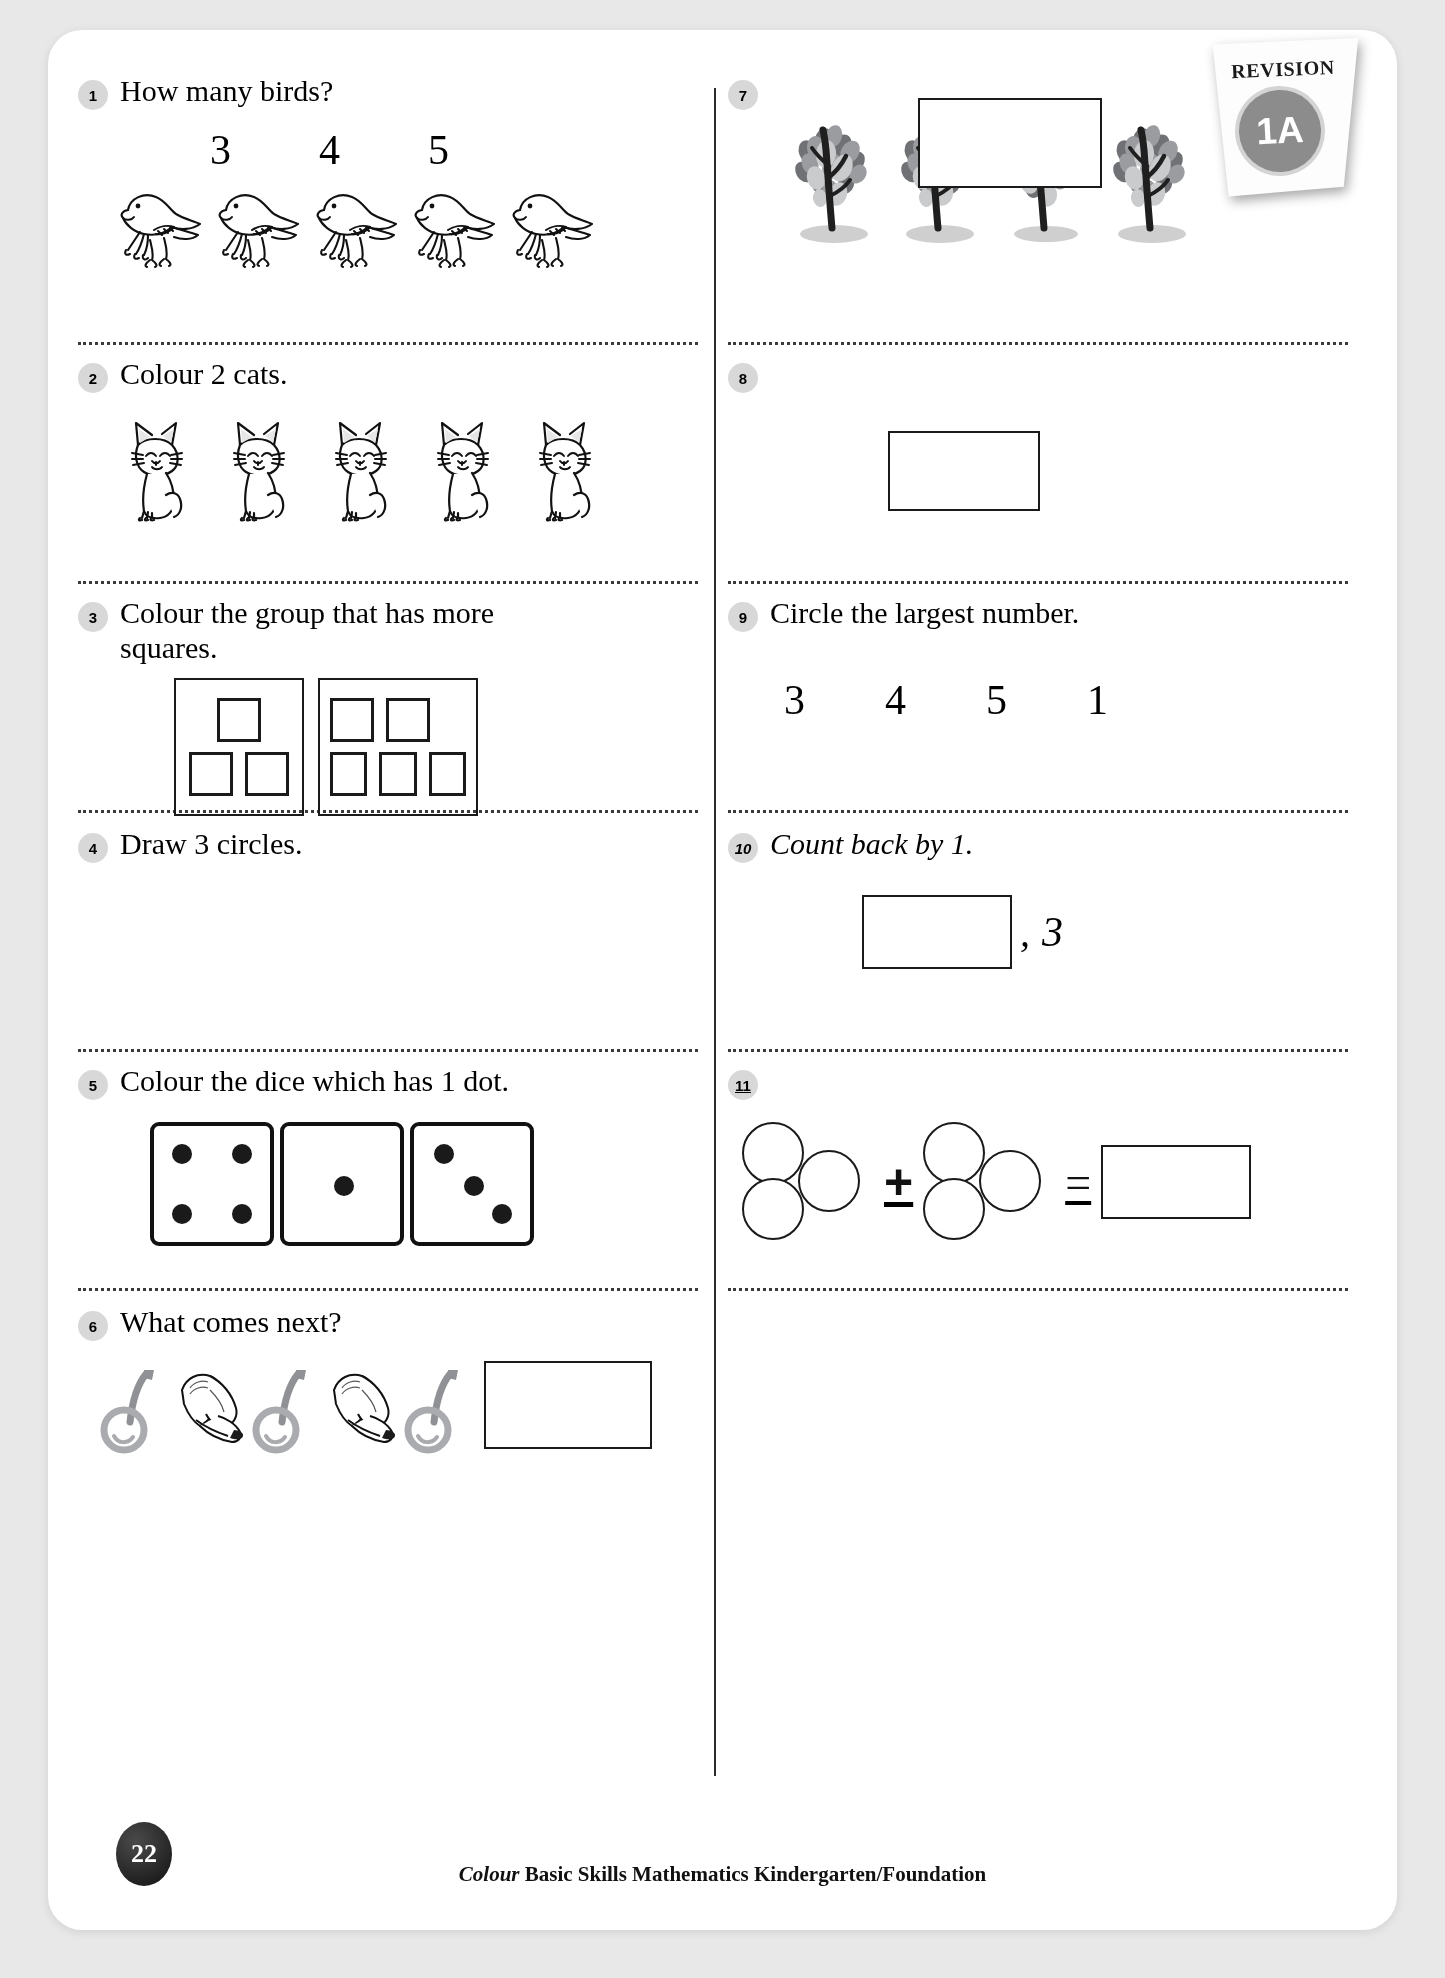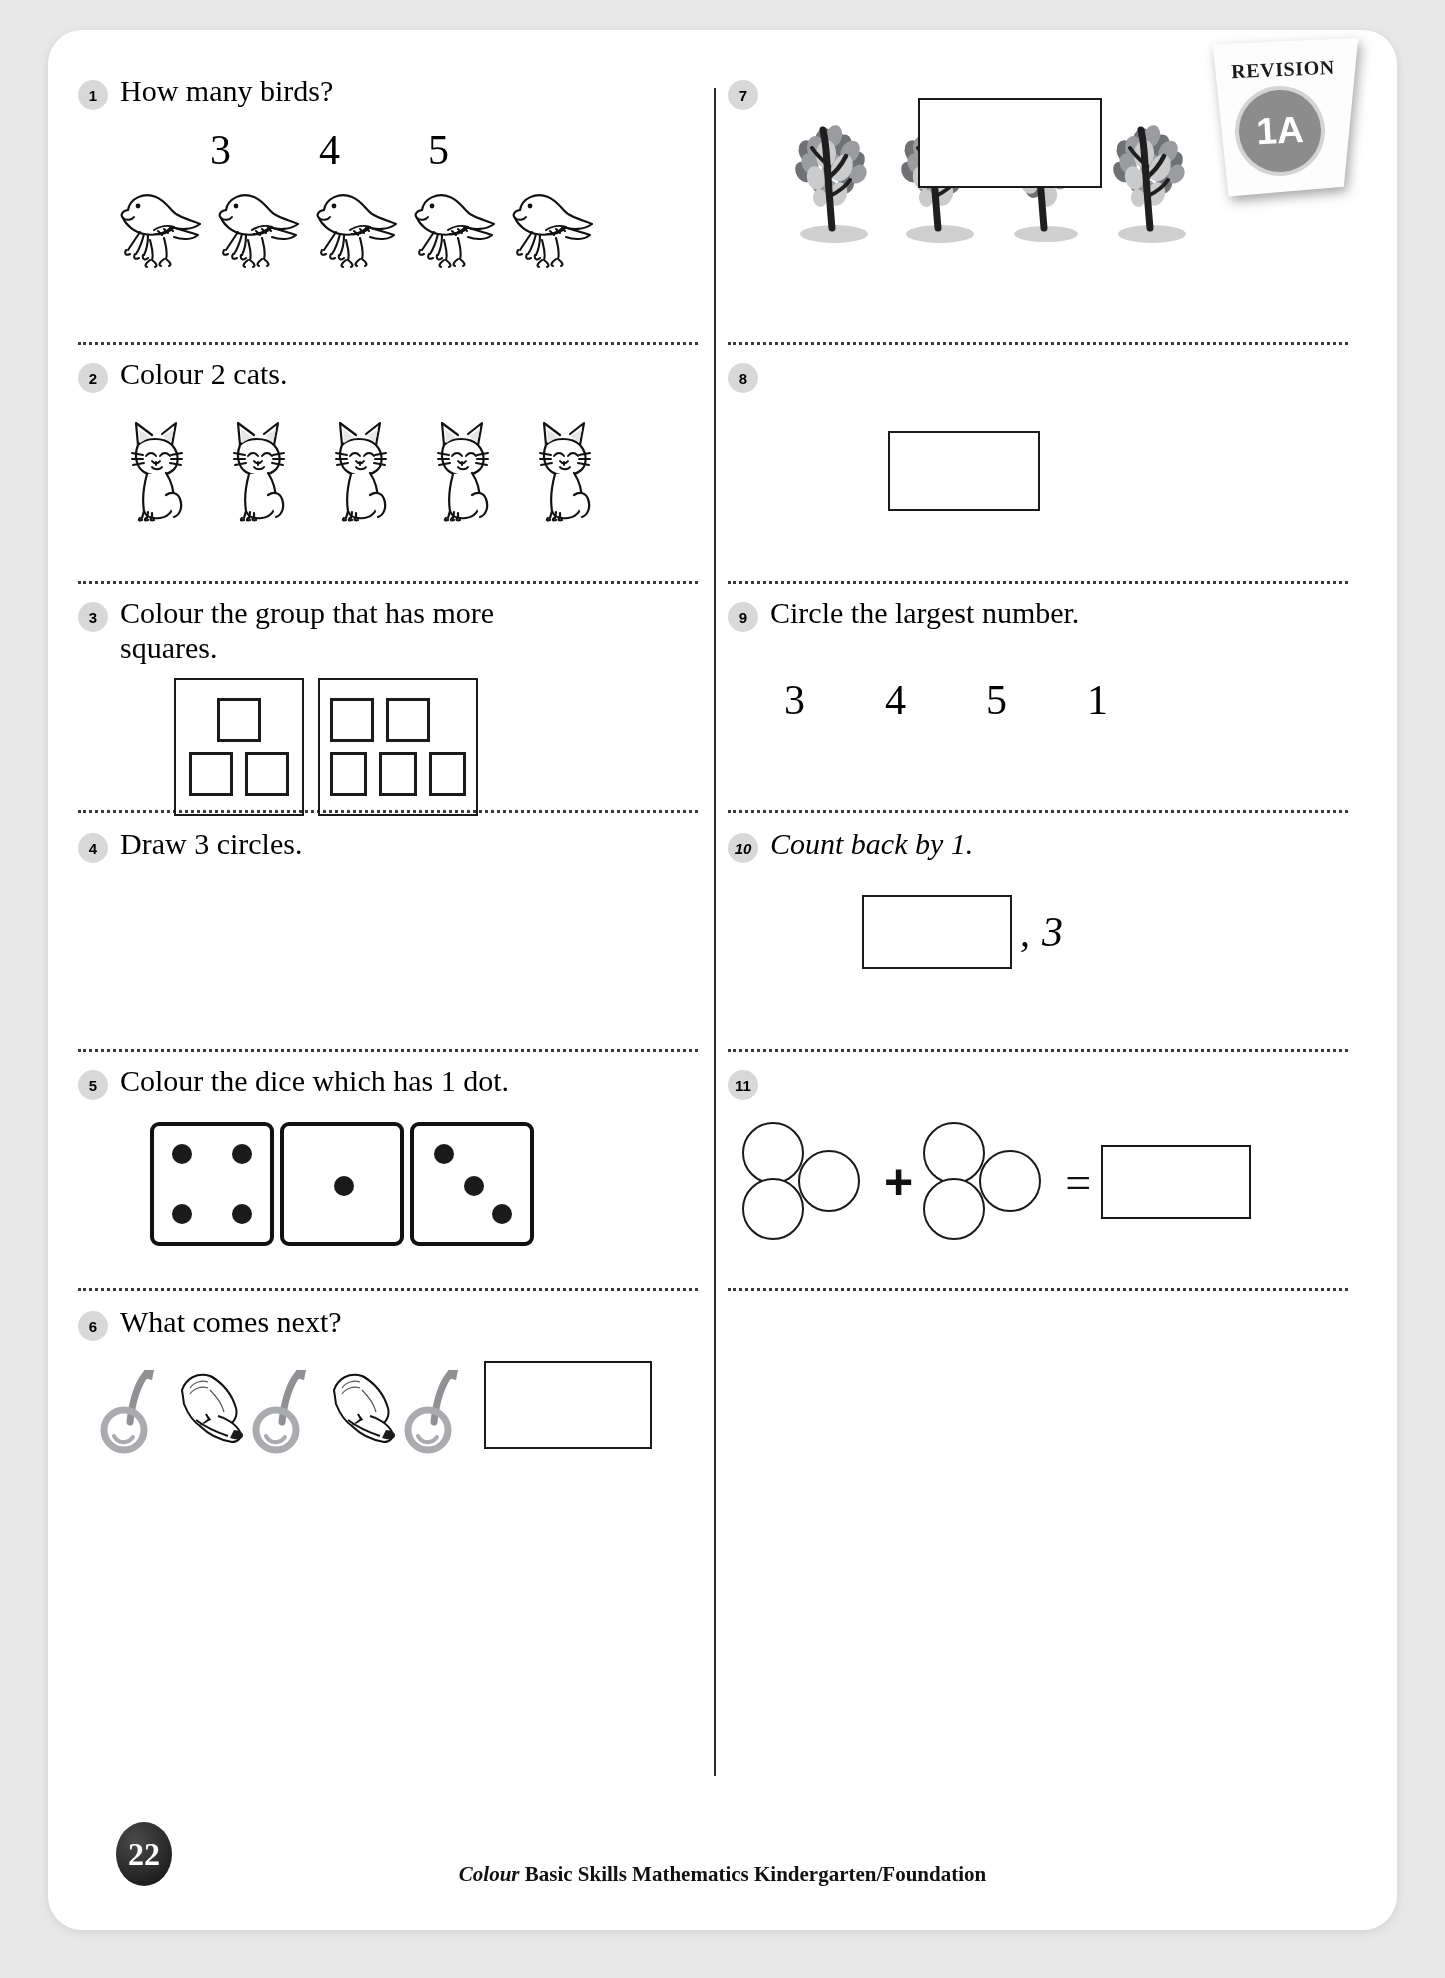--- a/index.html
+++ b/index.html
@@ -181,21 +181,21 @@
   #page-badge {
     position: absolute;
     left: 68px; top: 1792px;
     width: 56px; height: 64px;
     border-radius: 50%;
     background: radial-gradient(circle at 35% 30%, #4a4a4a, #111);
     display: flex; align-items: center; justify-content: center;
     color: #fff;
     font-family: "Liberation Serif", serif;
     font-weight: bold;
-    font-size: 32px;
+    font-size: 26px;
     z-index: 30;
   }
   #footer-text {
     position: absolute;
     left: 0; top: 1832px;
     width: 1349px;
     text-align: center;
     font-family: "Liberation Serif", serif;
     font-weight: bold;
     font-size: 21px;
@@ -733,21 +733,21 @@
         </div>
         <div style="display:flex; align-items:center; gap:8px; margin-left:134px; margin-top:32px;">
           <div class="answer-box" style="width:150px; height:74px;"></div>
           <span style="font-size:40px;">,</span>
           <span style="font-size:42px; margin-left:4px;">3</span>
         </div>
       </div>
 
       <div class="divider"></div>
 
-      <div class="qrow" style="height:236px;">
+      <div class="qrow" style="height:236px;text-decoration:underline;">
         <div class="qhead" style="padding-top:12px;">
           <div class="qnum">11</div>
           <div class="qtext"></div>
         </div>
         <div style="display:flex; align-items:center; margin-left:14px; margin-top:22px; gap:10px;">
           <div class="circ-cluster" style="width:132px; height:120px;">
             <div class="bigcirc" style="left:0; top:0; width:62px; height:62px;"></div>
             <div class="bigcirc" style="left:0; top:56px; width:62px; height:62px;"></div>
             <div class="bigcirc" style="left:56px; top:28px; width:62px; height:62px;"></div>
           </div>

